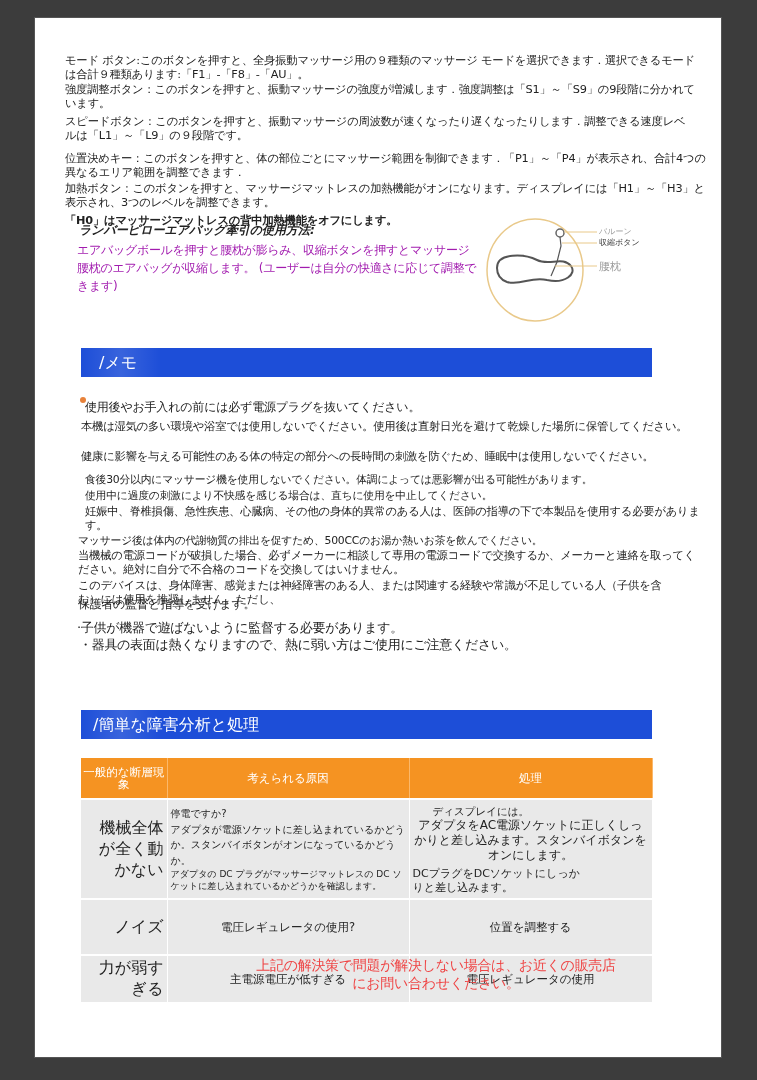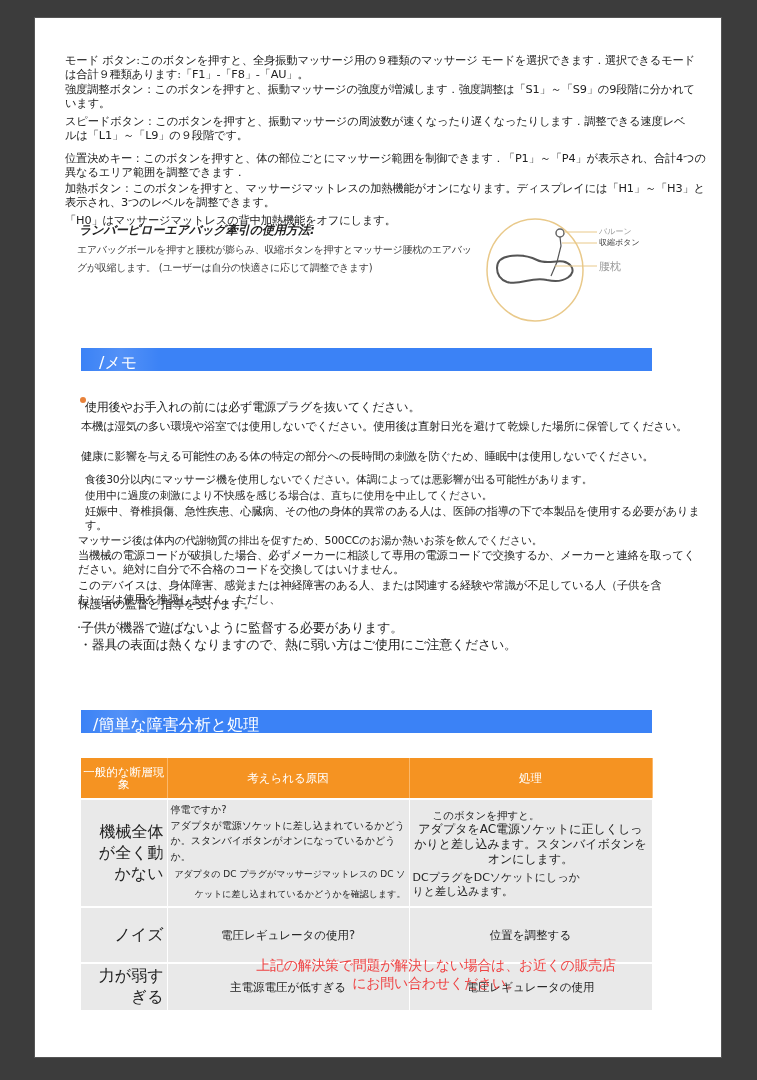--- a/index.html
+++ b/index.html
@@ -8,57 +8,57 @@
     font-family:"DejaVu Sans","Liberation Sans",sans-serif; color:#1a1a1a;
   }
   .page {
     position:absolute; left:35px; top:18px; width:686px; height:1039px; background:#ffffff;
     box-shadow:0 0 0 1px #555;
   }
   .abs { position:absolute; }
   .p { font-size:11.3px; line-height:14px; color:#222; white-space:normal; letter-spacing:-0.2px;margin-top:15px; }
   .p-lg { font-size:13px; line-height:16px; color:#222; letter-spacing:-0.3px; }
   .subhead { font-size:12px; font-weight:bold; font-style:italic; color:#222; }
-  .airbag-body { font-size:10px; line-height:18px; color:#404040; letter-spacing:-0.3px; }
+  .airbag-body { font-size:12px; line-height:18px; color:#a21caf; letter-spacing:-0.3px; }
   .band {
-    position:absolute; left:46px; width:571px; height:23px; background:#3b82f6;
+    position:absolute; left:46px; width:571px; height:29px; background:#1d4ed8;
     color:#fff; font-size:16px; line-height:29px; padding-left:18px; box-sizing:border-box;
   }
   .band .fade { position:absolute; left:0; top:0; width:80px; height:100%;
     background:linear-gradient(90deg, rgba(255,255,255,0.0), rgba(255,255,255,0.12), rgba(255,255,255,0)); }
   .bullet-dot { position:absolute; left:45px; top:379px; width:6px; height:6px; border-radius:50%; background:#e8823a; }
   table.trouble {
     position:absolute; left:46px; top:740px; width:571px; border-collapse:collapse; table-layout:fixed;
   }
   table.trouble th {
     background:#f59322; color:#fff; font-weight:normal; font-size:11.5px; height:28px;
     border-right:1px solid #fbb86a; padding:6px 2px; line-height:12px; text-align:center;
   }
   table.trouble td {
     background:#e9e9e9; border-top:2px solid #fff; border-right:1px solid #fff;
     font-size:11.5px; color:#222; vertical-align:middle; padding:2px 3px;
   }
   table.trouble td.sym { text-align:right; font-size:16px; }
   .cause-main { font-size:10px; line-height:15.5px; }
-  .cause-sub { font-size:9px; line-height:20px; margin-top:0; text-align:right; }
+  .cause-sub { font-size:9px; line-height:12px; margin-top:0; text-align:left; }
   .rem-center { text-align:center; }
   .foot { position:absolute; left:256px; top:956px; width:360px; text-align:center;
     font-size:14px; line-height:18px; color:#ef4444; letter-spacing:-0.3px; }
 </style>
 </head>
 <body>
 
 <div class="page">
 
   <div class="abs p" style="left:30px; top:21px; width:630px;">モード ボタン:このボタンを押すと、全身振動マッサージ用の９種類のマッサージ モードを選択できます．選択できるモードは合計９種類あります:「F1」-「F8」-「AU」。</div>
   <div class="abs p" style="left:30px; top:50px; width:630px;">強度調整ボタン：このボタンを押すと、振動マッサージの強度が増減します．強度調整は「S1」～「S9」の9段階に分かれています。</div>
   <div class="abs p" style="left:30px; top:82px; width:630px;">スピードボタン：このボタンを押すと、振動マッサージの周波数が速くなったり遅くなったりします．調整できる速度レベルは「L1」～「L9」の９段階です。</div>
   <div class="abs p" style="left:30px; top:119px; width:650px;">位置決めキー：このボタンを押すと、体の部位ごとにマッサージ範囲を制御できます．「P1」～「P4」が表示され、合計4つの異なるエリア範囲を調整できます．</div>
   <div class="abs p" style="left:30px; top:149px; width:650px;">加熱ボタン：このボタンを押すと、マッサージマットレスの加熱機能がオンになります。ディスプレイには「H1」～「H3」と表示され、3つのレベルを調整できます。</div>
-  <div class="abs p" style="left:30px; top:181px; width:630px;">「H0」はマッサージマットレスの背中加熱機能をオフにします。</div>
+  <div class="abs p" style="left:30px; top:181px; width:630px;font-weight:bold;">「H0」はマッサージマットレスの背中加熱機能をオフにします。</div>
 
   <div class="abs subhead" style="left:44px; top:204px;">ランバーピローエアバッグ牽引の使用方法:</div>
   <div class="abs airbag-body" style="left:42px; top:223px; width:400px;">エアバッグボールを押すと腰枕が膨らみ、収縮ボタンを押すとマッサージ腰枕のエアバッグが収縮します。 (ユーザーは自分の快適さに応じて調整できます)</div>
 
   <div class="abs" style="left:450px; top:198px; width:180px; height:110px;">
     <svg width="180" height="110" viewBox="0 0 180 110">
       <ellipse cx="50" cy="54" rx="48" ry="51" fill="none" stroke="#e9c98a" stroke-width="1.5"></ellipse>
       <path d="M12 52 C12 36, 40 38, 52 44 C64 50, 78 40, 86 50 C92 58, 80 68, 62 64 C46 60, 36 70, 22 66 C14 63, 12 58, 12 52 Z" fill="none" stroke="#555" stroke-width="2"></path>
       <circle cx="75" cy="17" r="4" fill="none" stroke="#666" stroke-width="1.5"></circle>
       <path d="M75 21 L76 30 L72 46 L66 60" fill="none" stroke="#555" stroke-width="1.2"></path>
@@ -110,21 +110,21 @@
     </thead>
     <tbody>
       <tr style="height:100px;">
         <td class="sym">機械全体が全く動かない</td>
         <td>
           <div class="cause-main">停電ですか?</div>
           <div class="cause-main">アダプタが電源ソケットに差し込まれているかどうか。スタンバイボタンがオンになっているかどうか。</div>
           <div class="cause-sub">アダプタの DC プラグがマッサージマットレスの DC ソケットに差し込まれているかどうかを確認します。</div>
         </td>
         <td>
-          <div style="font-size:10.5px; line-height:14px; padding-left:20px;">このボタンを押すと。</div>
+          <div style="font-size:10.5px; line-height:14px; padding-left:20px;">ディスプレイには。</div>
           <div class="rem-center" style="font-size:12px; line-height:15px;">アダプタをAC電源ソケットに正しくしっかりと差し込みます。スタンバイボタンをオンにします。</div>
           <div style="font-size:11px; line-height:14px; margin-top:4px; padding-right:60px;">DCプラグをDCソケットにしっかりと差し込みます。</div>
         </td>
       </tr>
       <tr style="height:56px;">
         <td class="sym">ノイズ</td>
         <td class="rem-center">電圧レギュレータの使用?</td>
         <td class="rem-center">位置を調整する</td>
       </tr>
       <tr style="height:40px;">

